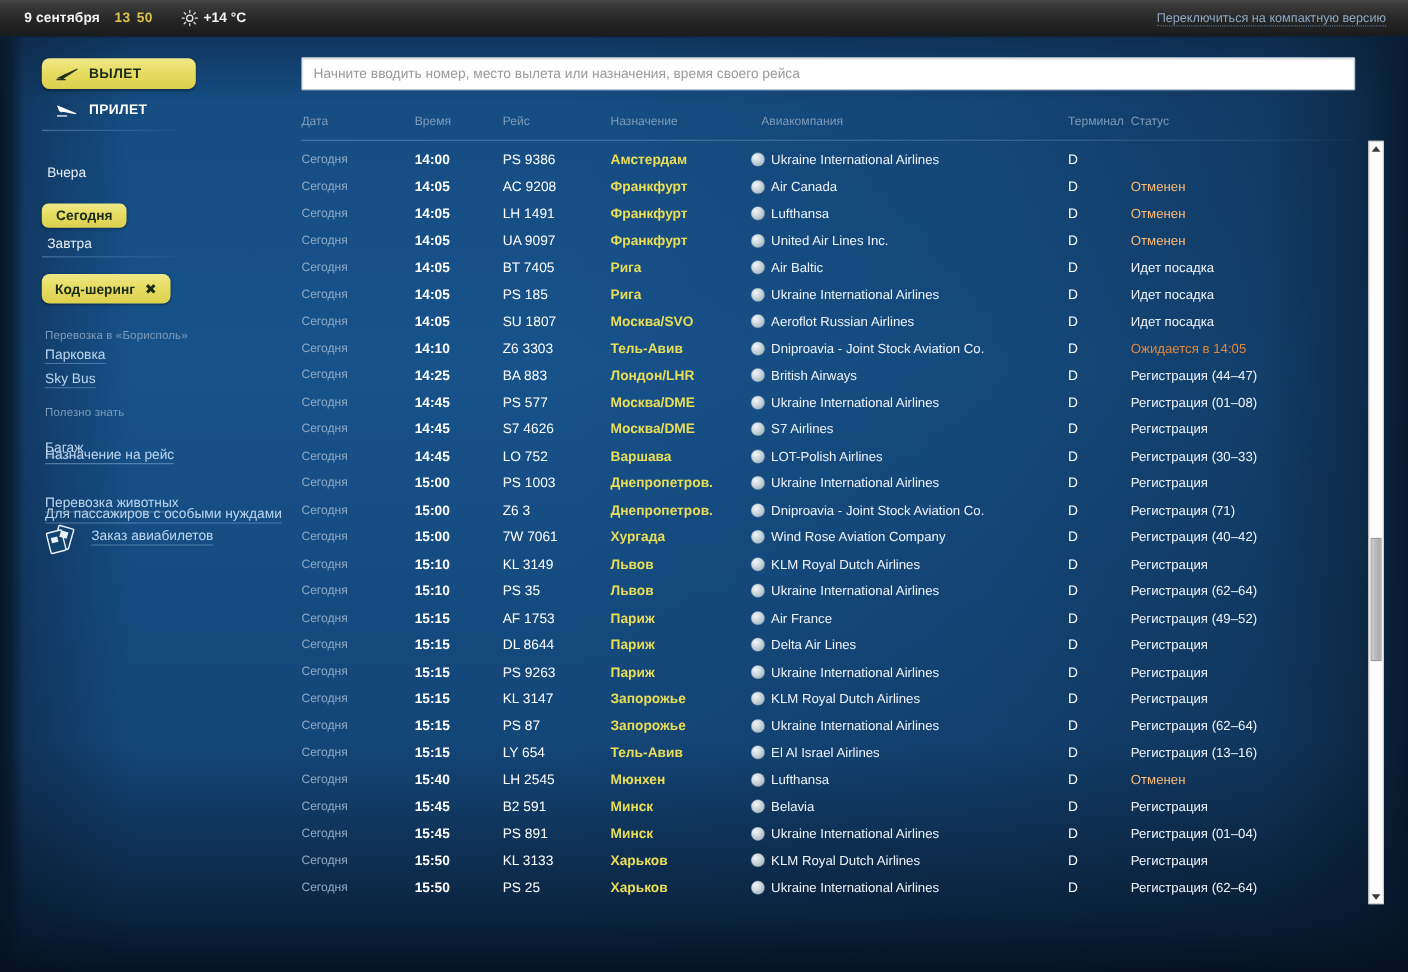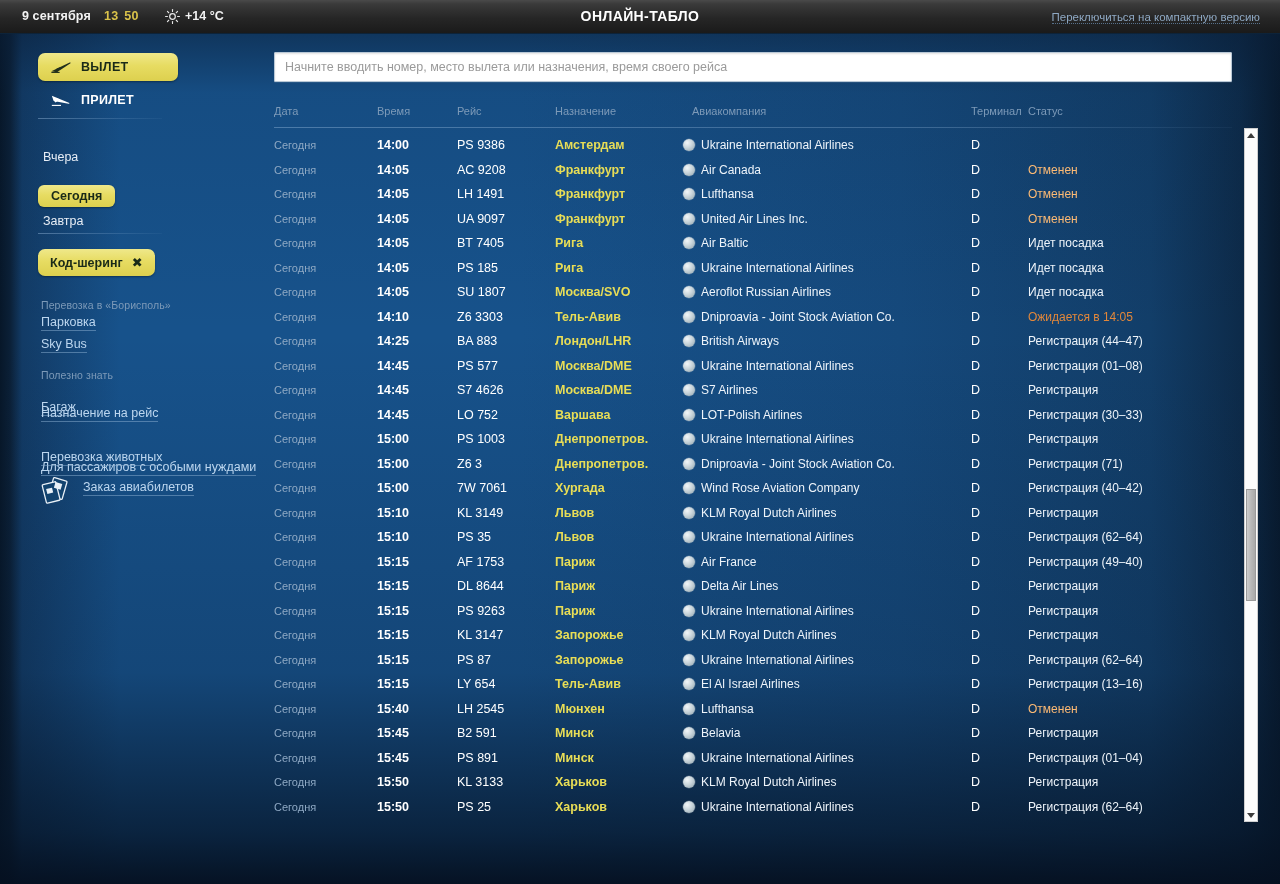--- a/index.html
+++ b/index.html
@@ -213,21 +213,20 @@
           <line x1="8" y1="13.4" x2="8" y2="15.4"></line>
         <line x1="0.6" y1="8" x2="2.6" y2="8"></line>
           <line x1="13.4" y1="8" x2="15.4" y2="8"></line>
         <line x1="2.6" y1="2.6" x2="4.0" y2="4.0"></line>
           <line x1="12.0" y1="12.0" x2="13.4" y2="13.4"></line>
         <line x1="13.4" y1="2.6" x2="12.0" y2="4.0"></line>
           <line x1="4.0" y1="12.0" x2="2.6" y2="13.4"></line>
       </g>
     </svg>
     <div class="temp">+14 °C</div>
-    <div class="title">ОНЛАЙН-ТАБЛО</div>
     <a href="#" class="compact">Переключиться на компактную версию</a>
   </div>
 
   <div class="sidebar">
 
     <div class="pill btn-depart">
       <svg class="plane" viewBox="0 0 24 14">
         <path d="M1.5 11.5 L21.5 2.2 C22.4 1.8 22.8 2.6 22.0 3.2 L7.5 12.6 Z" fill="#22301c"></path>
         <path d="M7.0 8.8 L11.2 6.9 L8.0 12.3 L5.8 11.4 Z" fill="#22301c"></path>
         <rect x="1.5" y="12.3" width="9" height="1.2" fill="#22301c"></rect>
@@ -507,21 +506,21 @@
         <div class="row" style="top: 416.5px;">
           <div class="cell c-date">Сегодня</div>
           <div class="cell c-time">15:15</div>
           <div class="cell c-flight">AF 1753</div>
           <div class="cell c-dest">Париж</div>
           <div class="cell c-air">
             <span class="logo"></span>
             <span>Air France</span>
           </div>
           <div class="cell c-term">D</div>
-          <div class="cell c-status">Регистрация (49–40)</div>
+          <div class="cell c-status">Регистрация (49–52)</div>
         </div>
         <div class="row" style="top: 441px;">
           <div class="cell c-date">Сегодня</div>
           <div class="cell c-time">15:15</div>
           <div class="cell c-flight">DL 8644</div>
           <div class="cell c-dest">Париж</div>
           <div class="cell c-air">
             <span class="logo"></span>
             <span>Delta Air Lines</span>
           </div>

